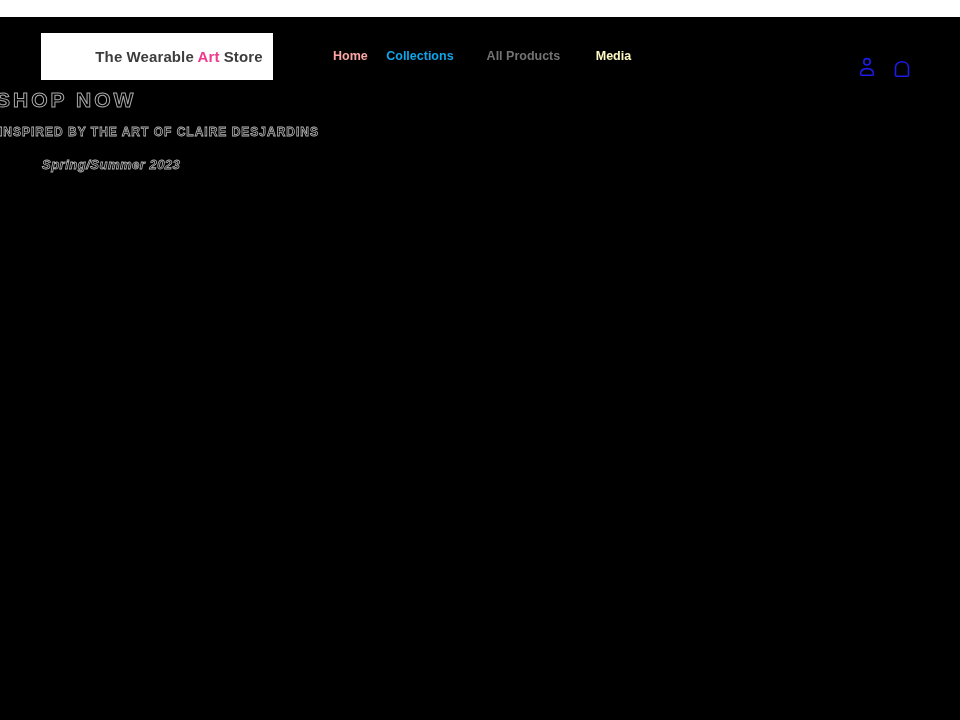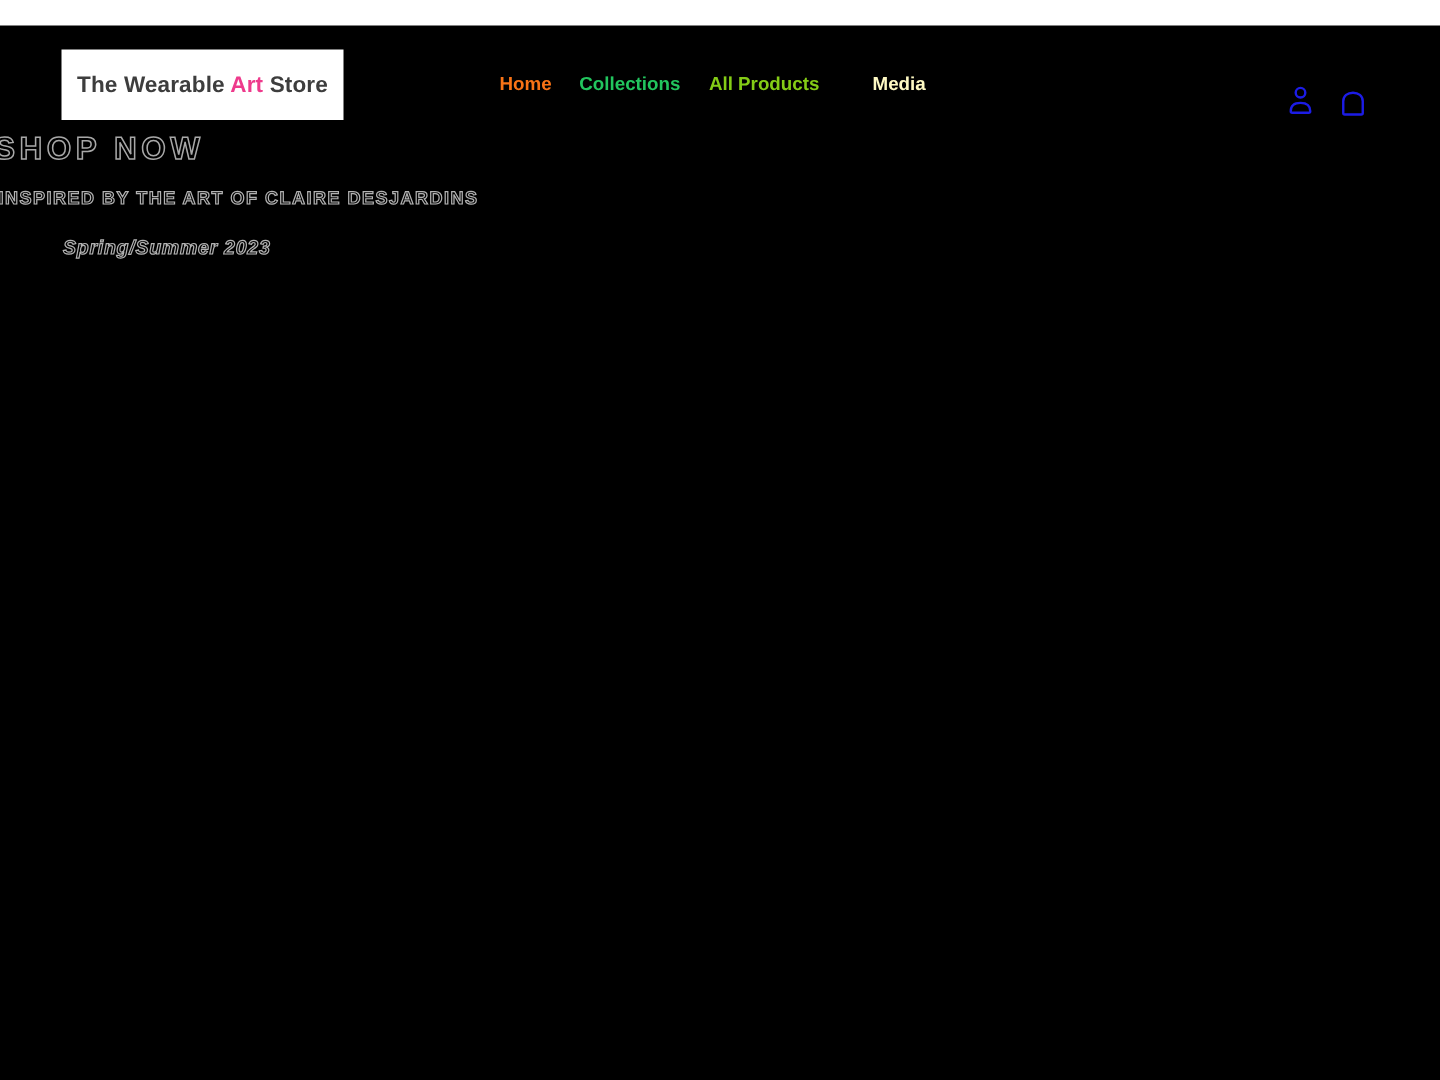--- a/index.html
+++ b/index.html
@@ -21,41 +21,42 @@
   
   .logo-box {
     position: absolute;
     left: 41px; top: 33px;
     width: 188px; height: 47px;
     background: #ffffff;
     display: flex;
     align-items: center;
     justify-content: center;
     cursor: pointer;
+    padding-left: 44px;
   }
   .logo-text {
     font-size: 15px;
     font-weight: bold;
     color: #3d3d3d;
     white-space: nowrap;
     letter-spacing: 0.1px;
   }
   .logo-accent { color: #ee3a8c; }
   
   .main-nav {
     position: absolute;
     left: 333px; top: 49px;
     white-space: nowrap;
     font-size: 12.5px;
     font-weight: bold;
   }
   .nav-link { text-decoration: none; cursor: pointer; }
-  .nav-home        { color: #f97316; margin-right: 15px; }
-  .nav-collections { color: #22c55e; margin-right: 16px; }
-  .nav-products    { color: #84cc16; margin-right: 32px; }
+  .nav-home        { color: #fca5a5; margin-right: 15px; }
+  .nav-collections { color: #0ea5e9; margin-right: 30px; }
+  .nav-products    { color: #737373; margin-right: 32px; }
   .nav-media       { color: #fef9c3; }
   
   .icon-btn {
     position: absolute;
     width: 24px; height: 24px;
     color: #1c1ce6;
     cursor: pointer;
     display: block;
   }
   .icon-account { left: 855px; top: 55px; }

